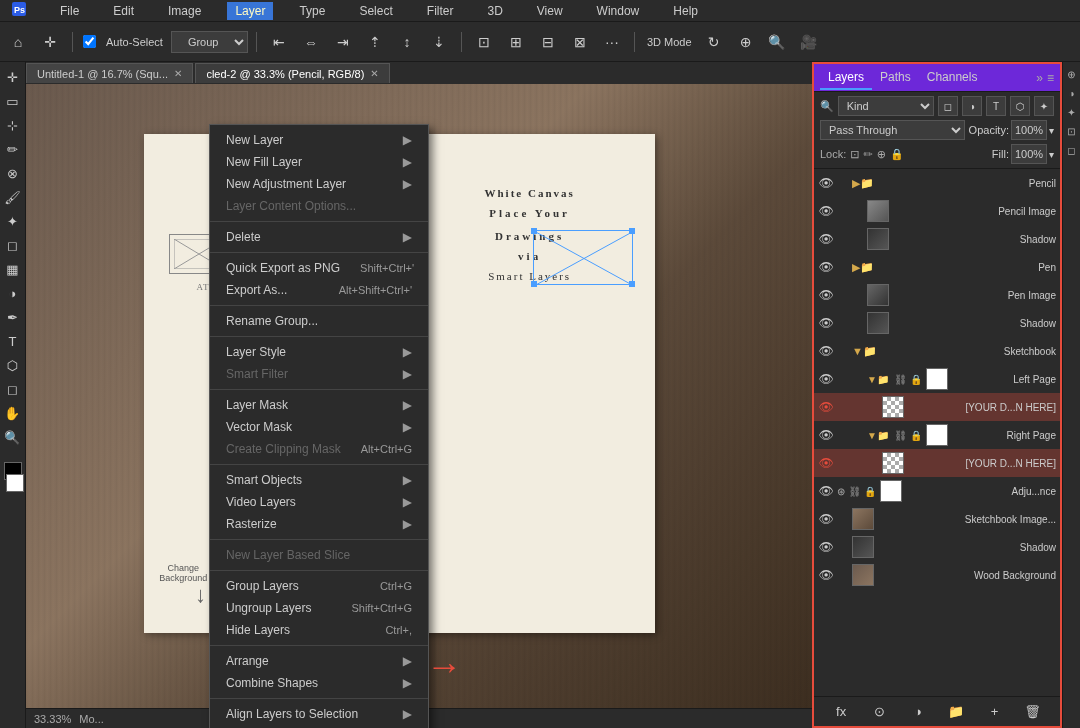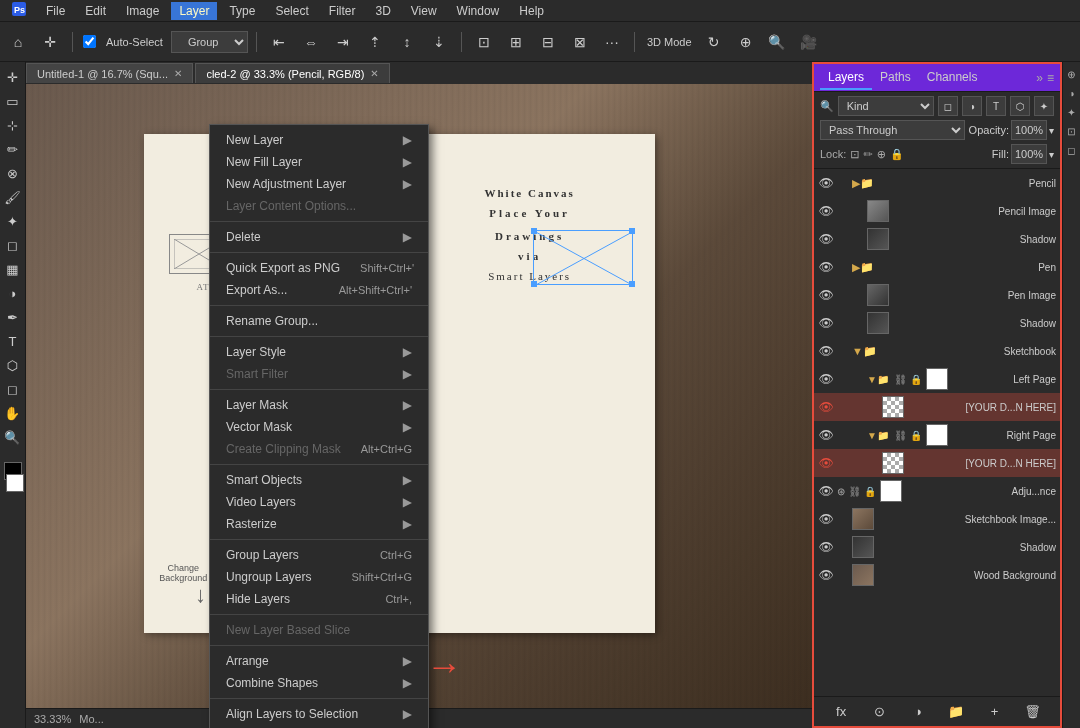--- a/index.html
+++ b/index.html
@@ -1,21 +1,21 @@
 <!DOCTYPE html>
 <html><head>
   <meta charset="utf-8">
   <style>
     * { margin: 0; padding: 0; box-sizing: border-box; }
     body { width: 1080px; height: 728px; overflow: hidden; background: #3c3c3c; font-family: Arial, sans-serif; font-size: 12px; color: #ccc; }
 
     
     #menubar {
       height: 22px; background: #2b2b2b; display: flex; align-items: center;
-      padding: 0 4px; gap: 4px; border-bottom: 1px solid #1a1a1a;
+      padding: 0 4px; gap: 18px; border-bottom: 1px solid #1a1a1a;
     }
     .menu-item {
       padding: 2px 8px; cursor: pointer; color: #ccc; font-size: 12px;
     }
     .menu-item.layer-active { color: #fef9c3; background: #3875d7; }
 
     
     #toolbar {
       height: 40px; background: #2b2b2b; display: flex; align-items: center;
       padding: 0 4px; border-bottom: 1px solid #1a1a1a; gap: 4px;
@@ -437,37 +437,37 @@
           <span>Video Layers</span>
           <span class="arrow-right">▶</span>
         </div>
         <div class="dropdown-item">
           <span>Rasterize</span>
           <span class="arrow-right">▶</span>
         </div>
       </div>
 
       <div class="menu-section">
+        <div class="dropdown-item disabled">
+          <span>New Layer Based Slice</span>
+        </div>
+      </div>
+
+      <div class="menu-section">
         <div class="dropdown-item">
           <span>Group Layers</span>
           <span class="shortcut">Ctrl+G</span>
         </div>
         <div class="dropdown-item">
           <span>Ungroup Layers</span>
           <span class="shortcut">Shift+Ctrl+G</span>
         </div>
         <div class="dropdown-item">
           <span>Hide Layers</span>
           <span class="shortcut">Ctrl+,</span>
-        </div>
-      </div>
-
-      <div class="menu-section">
-        <div class="dropdown-item disabled">
-          <span>New Layer Based Slice</span>
         </div>
       </div>
 
       <div class="menu-section">
         <div class="dropdown-item">
           <span>Arrange</span>
           <span class="arrow-right">▶</span>
         </div>
         <div class="dropdown-item">
           <span>Combine Shapes</span>

